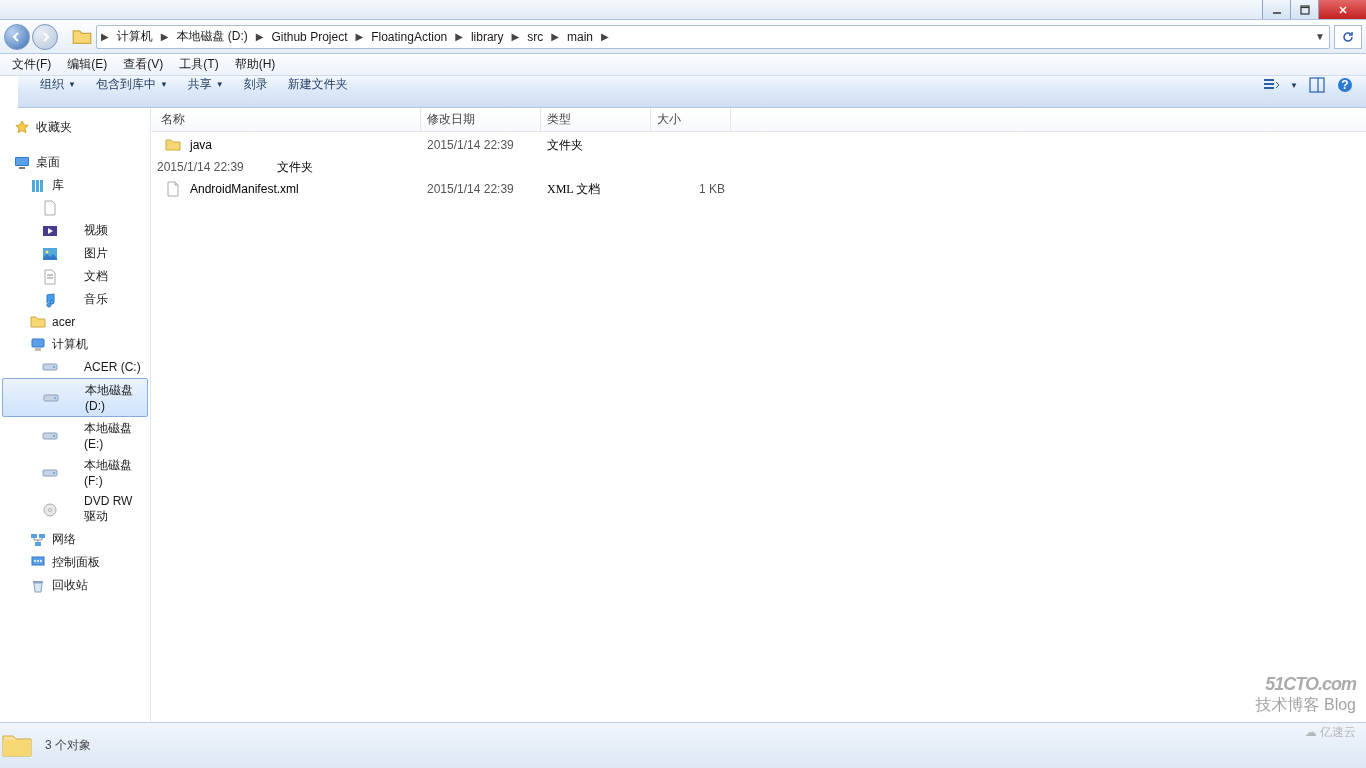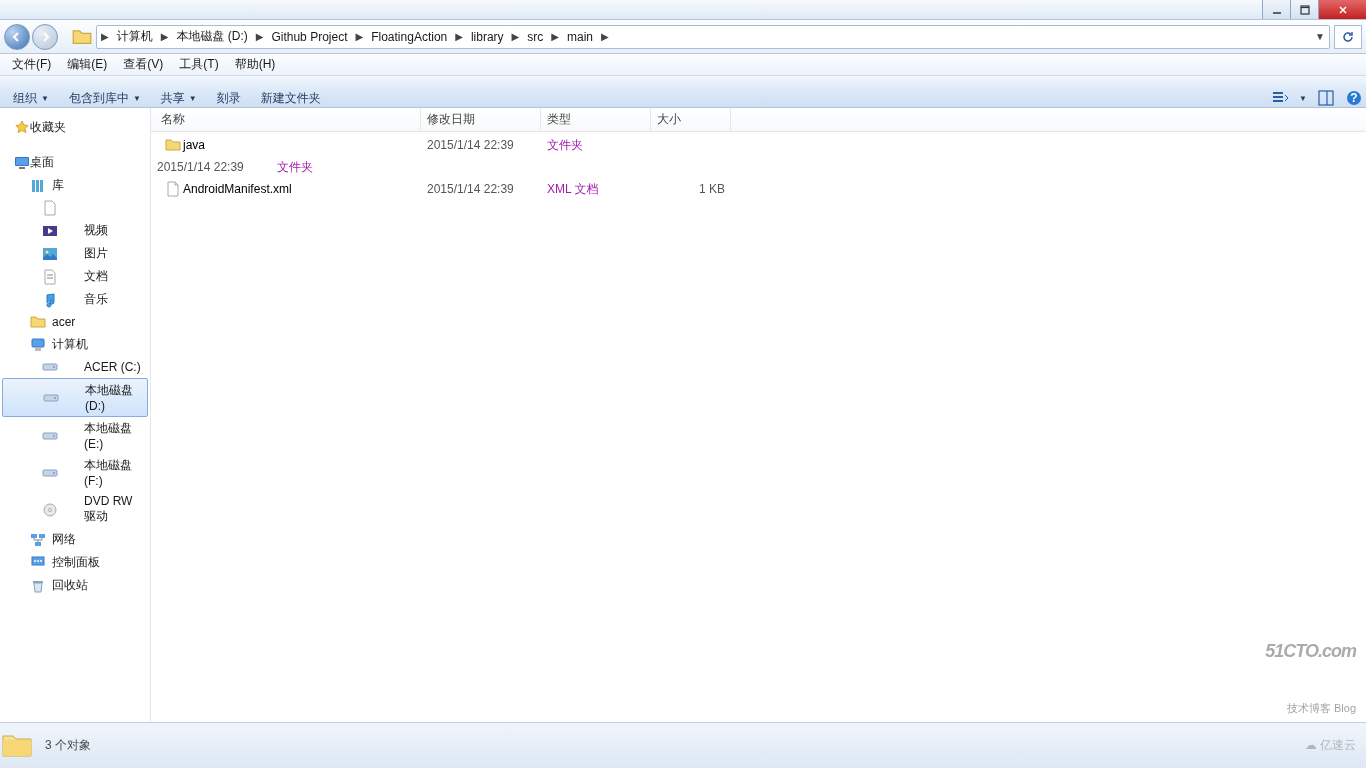--- a/index.html
+++ b/index.html
@@ -25,61 +25,61 @@
 .refresh-box { width: 28px; height: 24px; margin-left: 4px; border: 1px solid #a8bcd6; background: #fff; display: flex; align-items: center; justify-content: center; color: #2a5ea8; }
 .search-box { width: 200px; height: 24px; margin-left: 6px; border: 1px solid #a8bcd6; background: #fff; display: flex; align-items: center; padding: 0 4px; }
 .search-box input { border: none; outline: none; flex: 1; font-style: italic; color: #888; background: transparent; }
 .search-icon { color: #5a7ba8; margin-left: 4px; }
 
 
 .menubar { height: 22px; background: linear-gradient(to bottom, #fafcff, #eef3fb); display: flex; align-items: center; padding: 9px 4px; border-bottom: 1px solid #d0dae8; }
 .menu-item { padding: 0 8px; color: #1a1a1a; }
 
 
-.toolbar { height: 32px; background: linear-gradient(to bottom, #f3f8ff, #dbe8f7 50%, #cfdff2); display: flex; align-items: flex-end; padding: 0 3px; border-bottom: 1px solid #b0c4de; }
+.toolbar { height: 32px; background: linear-gradient(to bottom, #f3f8ff, #dbe8f7 50%, #cfdff2); display: flex; align-items: flex-start; padding: 0 12px; border-bottom: 1px solid #b0c4de; margin-left: 18px; }
 .tool-item { padding: 0 10px; color: #1e3a5f; display: flex; align-items: center; gap: 4px; }
 .tool-right { margin-left: auto; display: flex; gap: 10px; align-items: center; }
 .tool-icon { width: 18px; height: 18px; color: #2a5ea8; }
 
 
 .main { display: flex; height: calc(768px - 20px - 34px - 22px - 32px - 46px); }
 .sidebar { width: 150px; background: #fff; overflow: hidden; padding: 8px 0; }
 .side-group { margin-bottom: 12px; }
-.side-head { display: flex; align-items: center; padding: 3px 8px 3px 14px; color: #1a1a1a; }
+.side-head { display: flex; align-items: center; gap: 6px; padding: 3px 8px 3px 14px; color: #1a1a1a; }
 .side-item { display: flex; align-items: center; gap: 6px; padding: 3px 8px 3px 30px; color: #1a1a1a; }
 .side-item.sub { padding-left: 42px; gap: 26px; }
 .side-item.selected { background: linear-gradient(to bottom, #ebf3fd, #cfe3fb); border: 1px solid #84acdd; border-radius: 2px; margin: 0 2px; padding-left: 40px; }
 .side-ico { width: 16px; height: 16px; flex-shrink: 0; }
 
 .filepane { flex: 1; border-left: 1px solid #e0e6ee; background: #fff; }
 .col-headers { display: flex; height: 24px; border-bottom: 1px solid #e6e6e6; align-items: flex-start; color: #444; background: linear-gradient(to bottom, #fff, #f7f9fc); }
 .col { padding: 0 6px; border-right: 1px solid #e6e6e6; height: 100%; display: flex; align-items: center; }
 .col.name { width: 270px; padding-left: 10px; }
 .col.date { width: 120px; }
 .col.type { width: 110px; }
 .col.size { width: 80px; }
 .file-rows { padding-top: 2px; }
 .file-row { display: flex; align-items: center; height: 22px; }
 .file-row .cell { padding: 0 6px; }
-.file-row .name { width: 270px; padding-left: 14px; display: flex; align-items: center; gap: 2px; }
+.file-row .name { width: 270px; padding-left: 14px; display: flex; align-items: center; gap: 9px; }
 .file-row .date { width: 120px; color: #555; }
-.file-row .type { width: 110px; color: #a21caf; }
+.file-row .type { width: 110px; color: #000000; font-family: Liberation Serif, serif; }
 .file-row .size { width: 80px; color: #555; text-align: right; }
 .file-ico { width: 16px; height: 16px; flex-shrink: 0; }
 
 
 .statusbar { height: 46px; background: linear-gradient(to bottom, #f0f5fb, #dde8f4); border-top: 1px solid #c0cee0; display: flex; align-items: center; padding: 0 1px; }
 .status-ico { width: 32px; height: 32px; margin-right: 12px; }
 .status-text { color: #4a4a4a; }
 
 
 .watermark { position: fixed; right: 10px; bottom: 52px; opacity: 0.55; font-family: Arial, sans-serif; text-align: right; color: #555; pointer-events: none; }
 .watermark .big { font-size: 18px; font-weight: bold; font-style: italic; letter-spacing: -1px; color: #666; }
-.watermark .small { font-size: 11px; margin-top: 39px; }
-.watermark2 { position: fixed; right: 10px; bottom: 14px; opacity: 0.55; text-align: left; color: #888; pointer-events: none; font-size: 12px; margin-left: 44px; }
+.watermark .small { font-size: 16px; }
+.watermark2 { position: fixed; right: 10px; bottom: 27px; opacity: 0.55; text-align: left; color: #888; pointer-events: none; font-size: 12px; margin-left: 44px; }
 
 .dd-car { font-size: 8px; color: #1e3a5f; }
 </style>
 </head>
 <body>
 
 <div class="titlebar">
   <div class="win-controls">
     <div class="win-btn">
       <svg viewBox="0 0 10 10">

